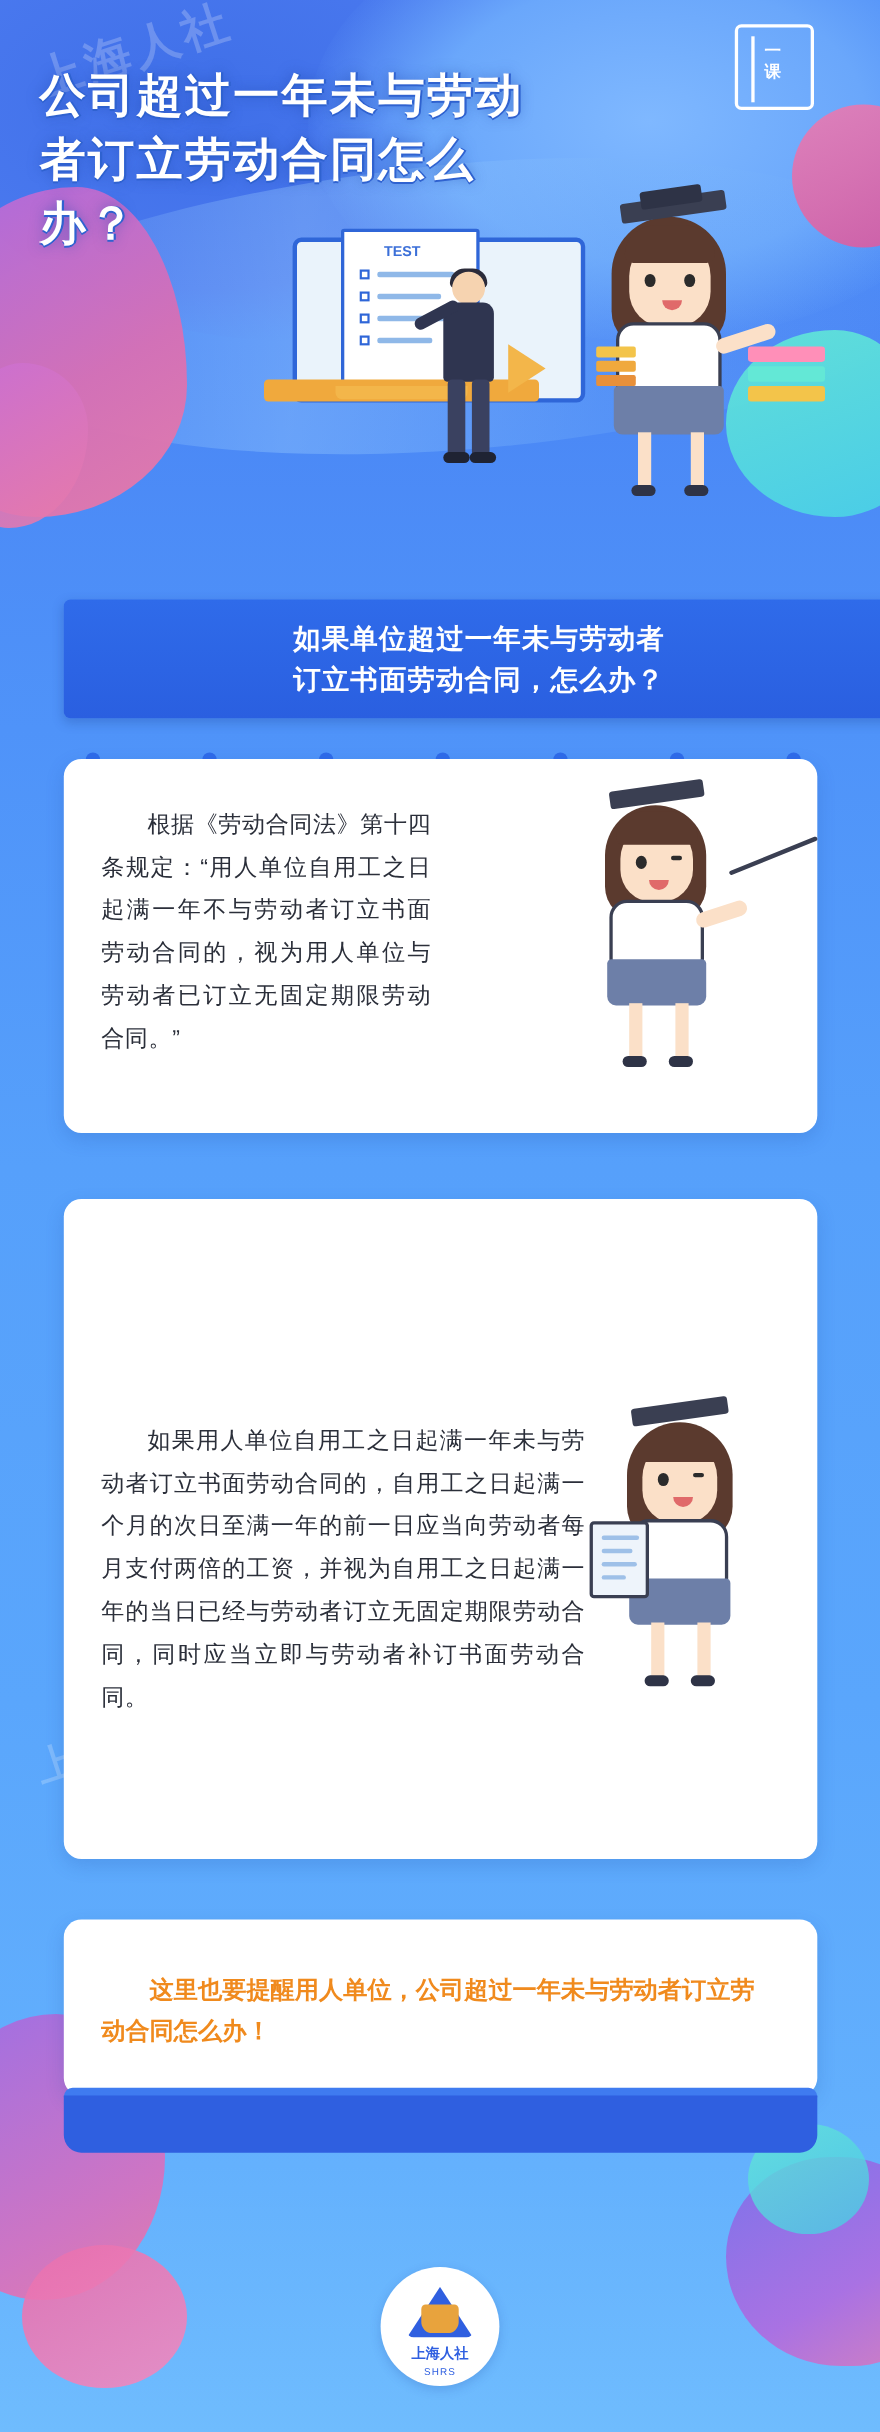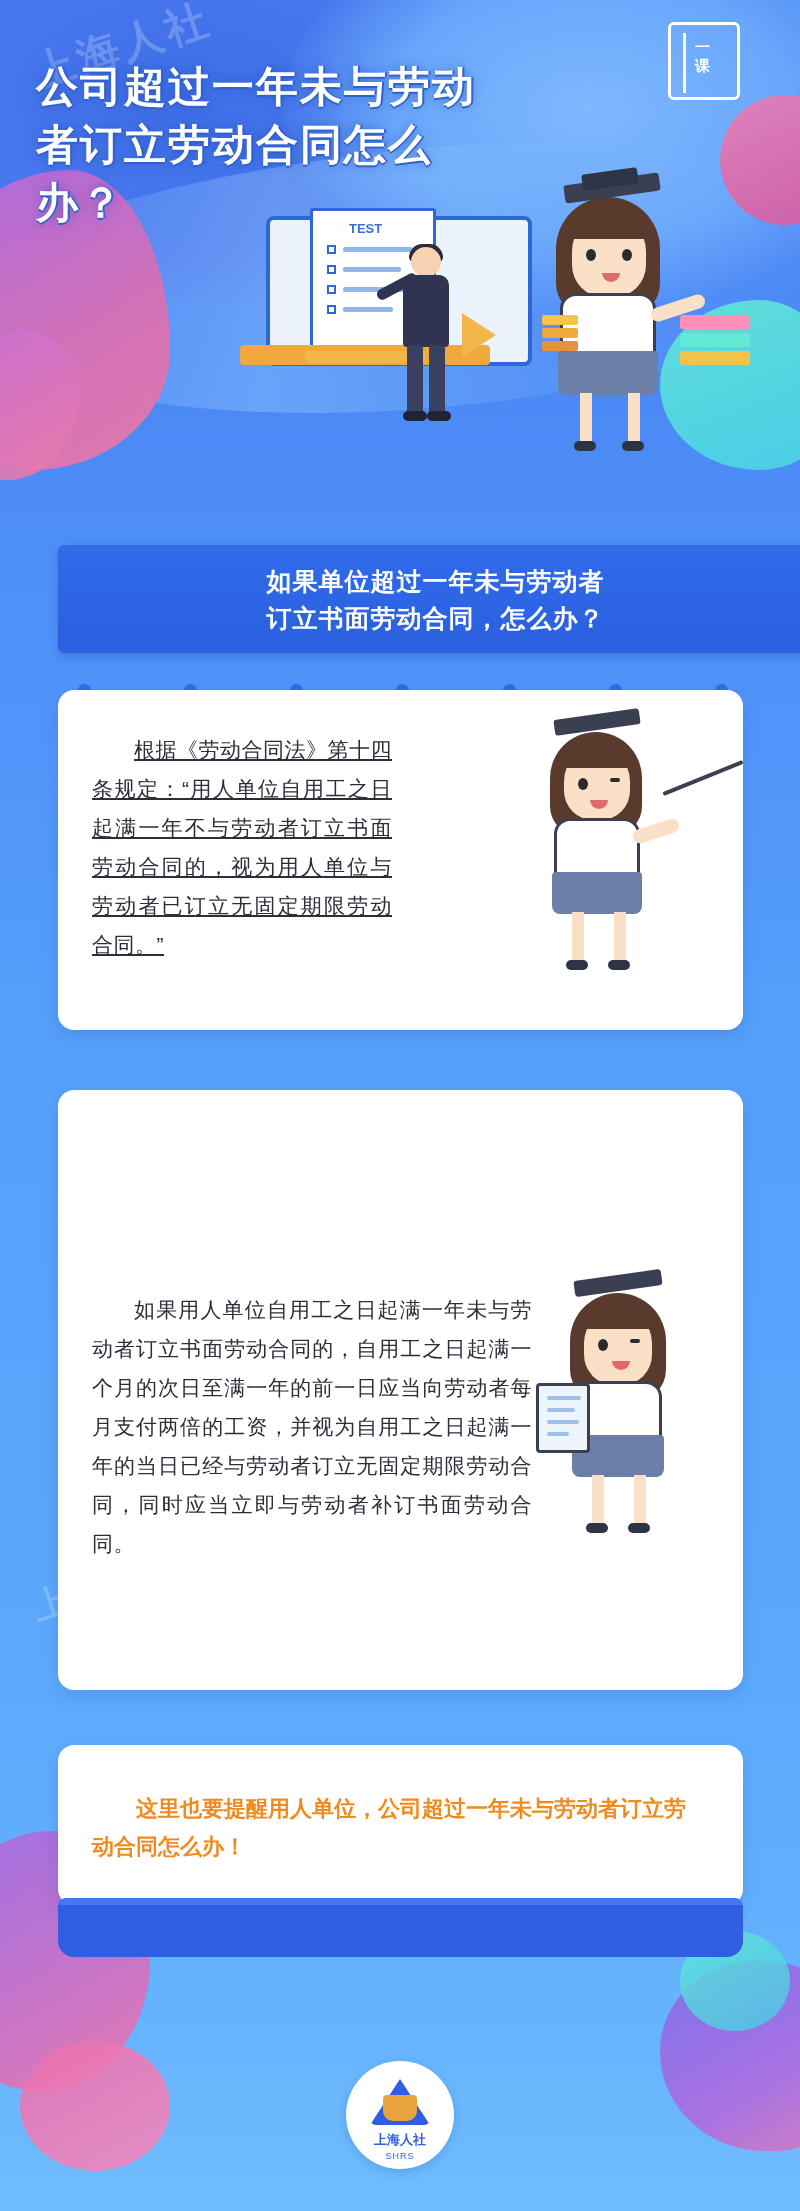--- a/index.html
+++ b/index.html
@@ -301,21 +301,21 @@
   }
 
   .body-text {
     position: absolute;
     color: #2b2f3a;
     font-size: 21px;
     line-height: 39px;
     letter-spacing: .5px;
     text-align: justify;
   }
-  .c1-text { left: 92px; top: 730px; width: 300px; text-indent: 42px; text-decoration: underline; }
+  .c1-text { left: 92px; top: 730px; width: 300px; text-indent: 42px; }
   .c2-p1 { left: 92px; top: 1130px; width: 612px; text-indent: 42px; }
   .c2-p2 { left: 92px; top: 1290px; width: 440px; text-indent: 42px; }
 
   .c3-text {
     position: absolute;
     left: 92px; top: 1790px;
     width: 600px;
     color: #f08a1d;
     font-size: 22px;
     font-weight: bold;

